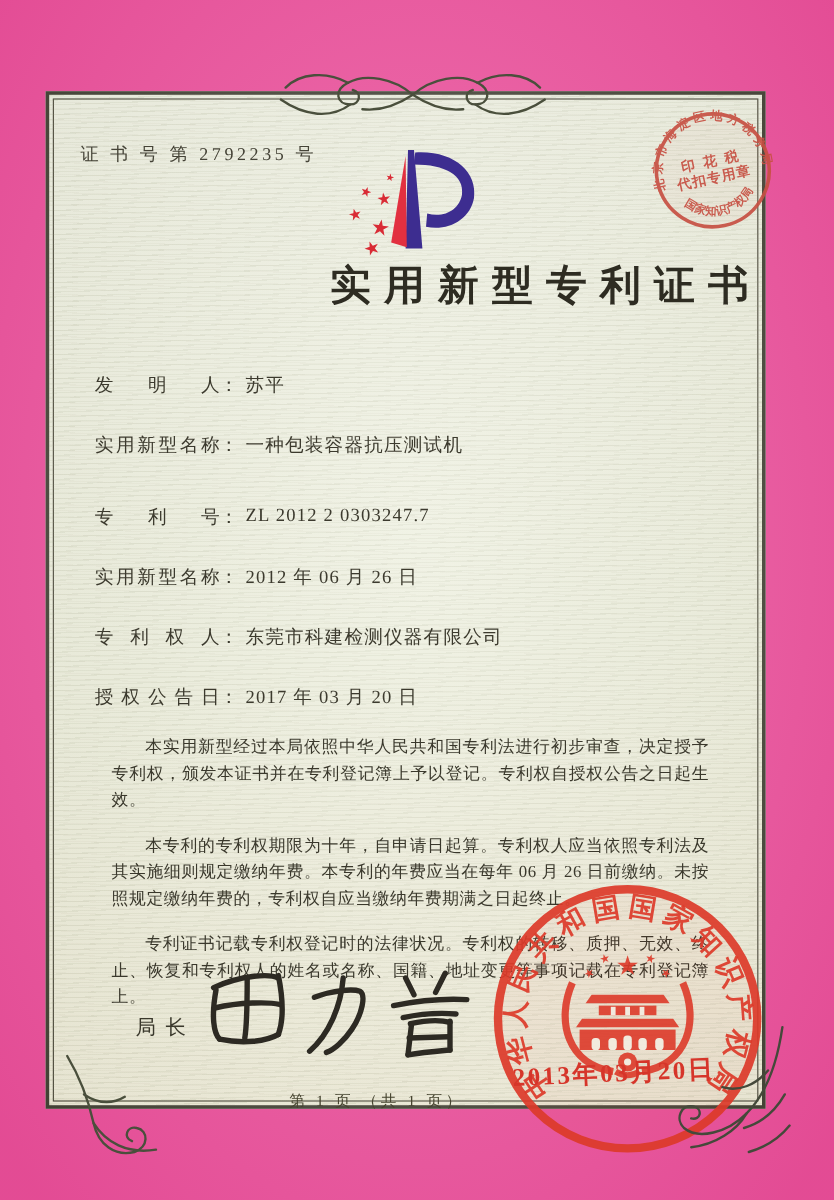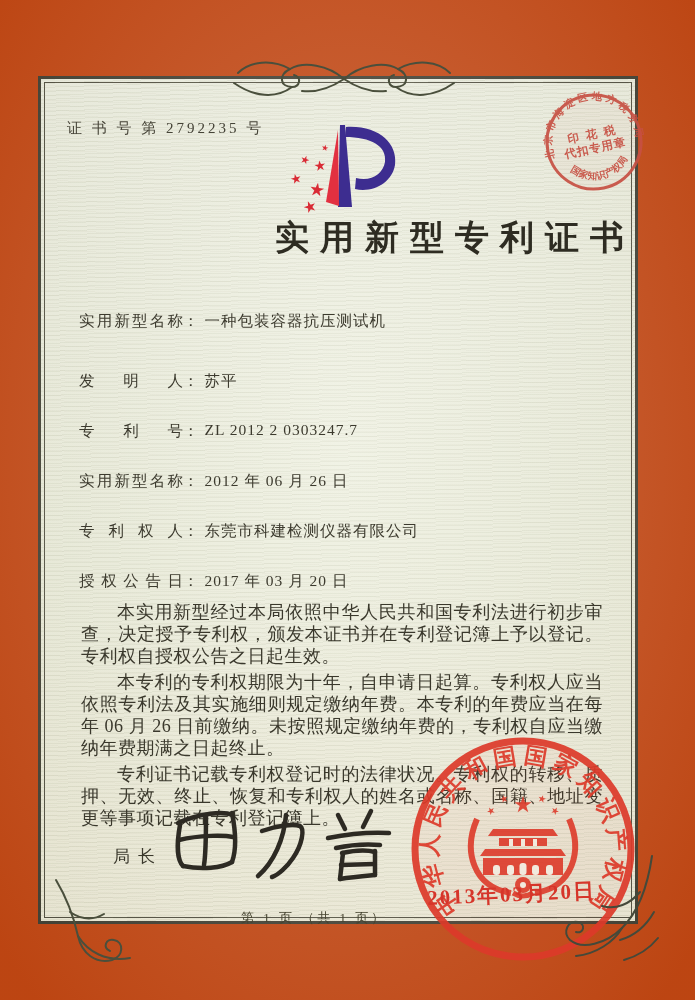--- a/index.html
+++ b/index.html
@@ -1,17 +1,17 @@
 <!DOCTYPE html>
 <html><head>
 <meta charset="utf-8">
 <style>
   html,body{margin:0;padding:0;}
   body{font-family:"Liberation Serif","DejaVu Serif",serif;background:#e8e6dd;}
-  .page{position:relative;width:695px;height:1000px;background:#c2410c;overflow:hidden;}
+  .page{position:relative;width:695px;height:1000px;background:#ec4899;overflow:hidden;}
   .page::after{content:'';position:absolute;inset:0;pointer-events:none;
     background:radial-gradient(ellipse at 50% 45%, rgba(255,255,255,.25), rgba(120,115,90,.08) 95%);}
   .frame{position:absolute;left:38px;top:76px;width:600px;height:848px;box-sizing:border-box;
     border:3px solid #3a392d;
     background:linear-gradient(175deg,#eef0e2 0%,#ecEEdc 55%,#efecd9 100%);
     background-color:#edefe0;}
   .frame::before{content:'';position:absolute;inset:3px;border:1px solid #4a483a;pointer-events:none;z-index:0;}
   .frame::after{content:'';position:absolute;inset:0;pointer-events:none;z-index:0;
     background:
       repeating-linear-gradient(178deg, rgba(125,135,95,.10) 0 1px, transparent 1px 4px),
@@ -22,21 +22,21 @@
     letter-spacing:11px;color:#2e2c22;text-indent:11px;}
   .logo{left:242px;top:38px;}
   .tax-stamp{left:498px;top:8px;transform:rotate(-12deg);opacity:.92;}
   .fields{left:38px;top:232px;width:540px;color:#3c3a2e;}
   .field-row{height:21px;margin-bottom:29px;font-size:15.5px;white-space:nowrap;}
   .field-row.gap-lg{margin-bottom:39px;}
   .flabel{display:inline-block;width:104px;text-align:justify;text-align-last:justify;vertical-align:top;}
   .fcolon{display:inline-block;vertical-align:top;}
   .fvalue{display:inline-block;margin-left:6px;vertical-align:top;letter-spacing:1px;}
   .body-text{left:36px;top:518px;width:530px;color:#3a382c;}
-  .body-text p{margin:4px;font-size:18px;line-height:22px;text-align:justify;text-indent:2em;letter-spacing:.5px;}
+  .body-text p{margin:16px;font-size:14px;line-height:22px;text-align:justify;text-indent:2em;letter-spacing:.5px;}
   .sign-title{left:72px;top:766px;font-size:17px;letter-spacing:8px;color:#3a382c;font-family:Liberation Mono, monospace;}
   .signature{left:125px;top:716px;}
   .seal{left:364px;top:652px;}
   .seal-date{left:386px;top:800px;width:226px;font-size:21px;font-weight:bold;color:#d6352a;
     letter-spacing:2px;transform:rotate(-2.5deg);white-space:nowrap;}
   .footer{left:46%;top:830px;transform:translateX(-50%);font-size:13px;letter-spacing:3px;color:#45432f;white-space:nowrap;text-align:center;}
   .ornament{position:absolute;z-index:3;}
   .visually-hidden{position:absolute;width:1px;height:1px;overflow:hidden;clip-path:inset(50%);}
 </style>
 </head>
@@ -113,25 +113,25 @@
       <text x="0" y="-4" font-size="11.5" letter-spacing="2" fill="#c75043" text-anchor="middle" font-weight="bold">印 花 税</text>
       <text x="0" y="10" font-size="11.5" letter-spacing="1" fill="#c75043" text-anchor="middle" font-weight="bold">代扣专用章</text>
       <text font-size="9.5" fill="#c75043" text-anchor="middle" font-weight="bold">
         <textPath href="#taxBot" startOffset="50%">国家知识产权局</textPath>
       </text>
     </svg>
 
     <h1 class="title">实用新型专利证书</h1>
 
     <div class="fields">
+      <div class="field-row">
+        <span class="flabel">发明人</span><span class="fcolon">：</span><span class="fvalue">苏平</span>
+      </div>
       <div class="field-row gap-lg">
         <span class="flabel">实用新型名称</span><span class="fcolon">：</span><span class="fvalue">一种包装容器抗压测试机</span>
-      </div>
-      <div class="field-row">
-        <span class="flabel">发明人</span><span class="fcolon">：</span><span class="fvalue">苏平</span>
       </div>
       <div class="field-row">
         <span class="flabel">专利号</span><span class="fcolon">：</span><span class="fvalue">ZL 2012 2 0303247.7</span>
       </div>
       <div class="field-row">
         <span class="flabel">实用新型名称</span><span class="fcolon">：</span><span class="fvalue">2012 年 06 月 26 日</span>
       </div>
       <div class="field-row">
         <span class="flabel">专利权人</span><span class="fcolon">：</span><span class="fvalue">东莞市科建检测仪器有限公司</span>
       </div>

